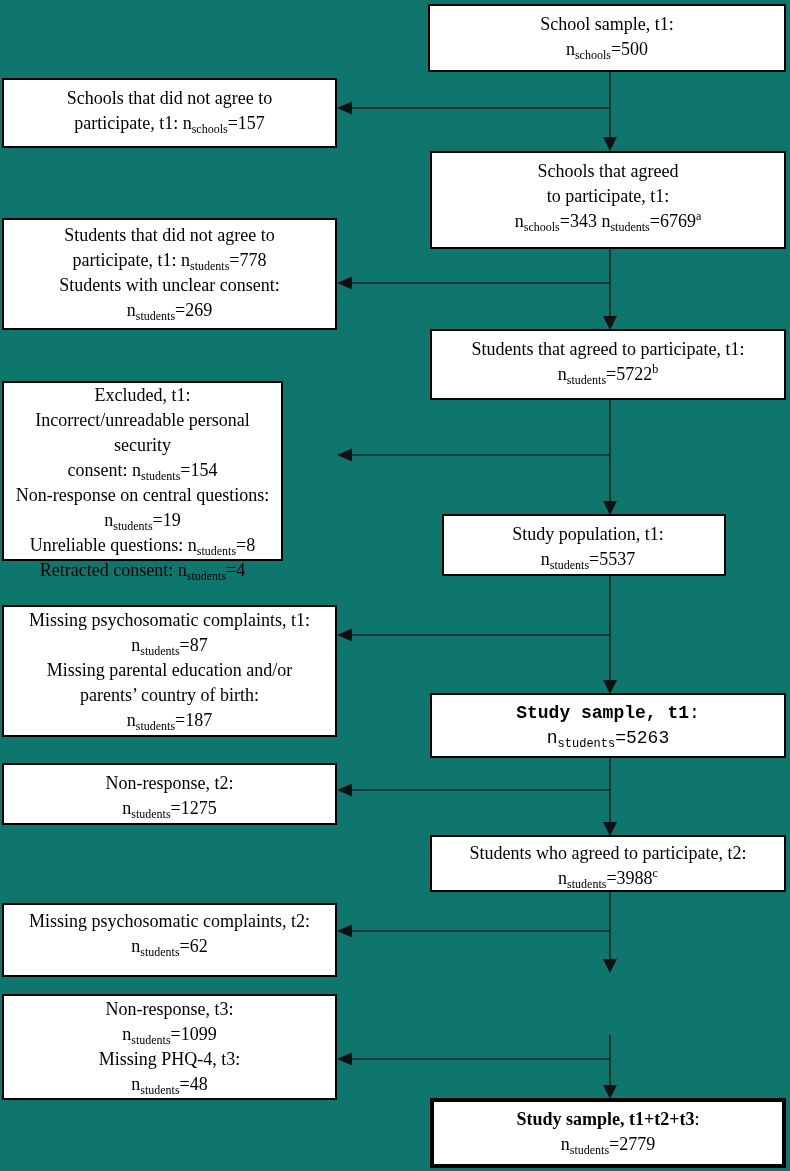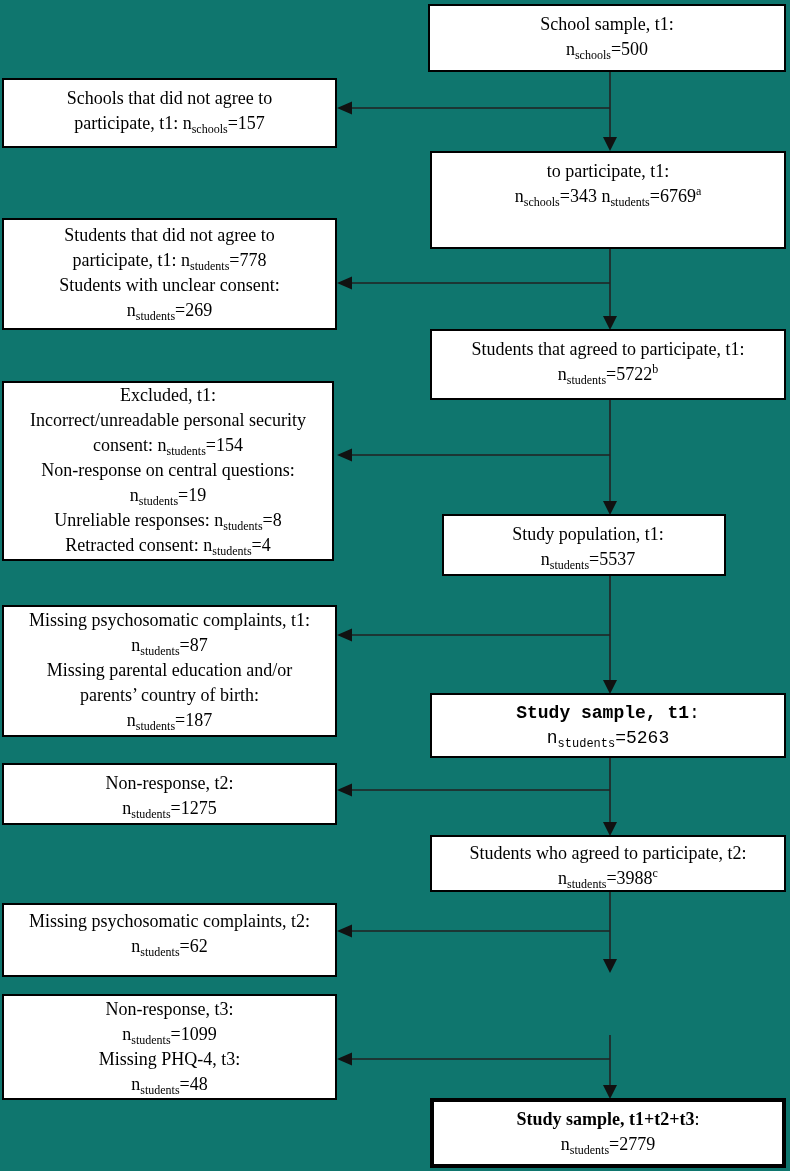--- a/index.html
+++ b/index.html
@@ -44,21 +44,21 @@
   .b-r2 { left: 430px; top: 151px;  width: 356px; height: 98px;  }
   .b-r3 { left: 430px; top: 329px;  width: 356px; height: 71px;  }
   .b-r4 { left: 442px; top: 514px;  width: 284px; height: 62px; padding-left: 12px;  }
   .b-r5 { left: 430px; top: 693px;  width: 356px; height: 65px; font-family: Liberation Mono, monospace;  }
   .b-r6 { left: 430px; top: 835px;  width: 356px; height: 57px;  padding-top: 4px; text-align: center; }
   .b-r7 { left: 430px; top: 972px;  width: 356px; height: 63px;  }
   .b-r8 { left: 430px; top: 1098px; width: 356px; height: 70px;  border-width: 4px; padding-top: 5px; }
   
   .b-l1 { left: 2px; top: 78px;  width: 335px; height: 70px;  }
   .b-l2 { left: 2px; top: 218px; width: 335px; height: 112px; padding-top: 3px; }
-  .b-l3 { left: 2px; top: 381px; width: 332px; height: 180px; padding-top: 0; }
+  .b-l3 { left: 2px; top: 381px; width: 281px; height: 180px; padding-top: 0; }
   .b-l4 { left: 2px; top: 605px; width: 335px; height: 132px; padding-top: 1px; }
   .b-l5 { left: 2px; top: 763px; width: 335px; height: 62px;  }
   .b-l6 { left: 2px; top: 903px; width: 335px; height: 74px;  padding-top: 4px; }
   .b-l7 { left: 2px; top: 994px; width: 335px; height: 106px; padding-top: 1px; }
 </style>
 </head>
 <body>
 
 <div id="figure">
 
@@ -103,40 +103,41 @@
 
   <div class="flow-box b-r1">
       <div><span>School sample, t1:</span></div>
       <div><span>n</span><sub>schools</sub><span>=500</span></div>
     </div>
   <div class="flow-box b-l1">
       <div><span>Schools that did not agree to</span></div>
       <div><span>participate, t1: n</span><sub>schools</sub><span>=157</span></div>
     </div>
   <div class="flow-box b-r2">
+      <div><span>Schools that agreed</span></div>
       <div><span>to participate, t1:</span></div>
       <div><span>n</span><sub>schools</sub><span>=343 n</span><sub>students</sub><span>=6769</span><sup>a</sup></div>
     </div>
   <div class="flow-box b-l2">
       <div><span>Students that did not agree to</span></div>
       <div><span>participate, t1: n</span><sub>students</sub><span>=778</span></div>
       <div><span>Students with unclear consent:</span></div>
       <div><span>n</span><sub>students</sub><span>=269</span></div>
     </div>
   <div class="flow-box b-r3">
       <div><span>Students that agreed to participate, t1:</span></div>
       <div><span>n</span><sub>students</sub><span>=5722</span><sup>b</sup></div>
     </div>
   <div class="flow-box b-l3">
       <div><span>Excluded, t1:</span></div>
       <div><span>Incorrect/unreadable personal security</span></div>
       <div><span>consent: n</span><sub>students</sub><span>=154</span></div>
       <div><span>Non-response on central questions:</span></div>
       <div><span>n</span><sub>students</sub><span>=19</span></div>
-      <div><span>Unreliable responses: n</span><sub>students</sub><span>=8</span></div>
+      <div><span>Unreliable questions: n</span><sub>students</sub><span>=8</span></div>
       <div><span>Retracted consent: n</span><sub>students</sub><span>=4</span></div>
     </div>
   <div class="flow-box b-r4">
       <div><span>Study population, t1:</span></div>
       <div><span>n</span><sub>students</sub><span>=5537</span></div>
     </div>
   <div class="flow-box b-l4">
       <div><span>Missing psychosomatic complaints, t1:</span></div>
       <div><span>n</span><sub>students</sub><span>=87</span></div>
       <div><span>Missing parental education and/or</span></div>

